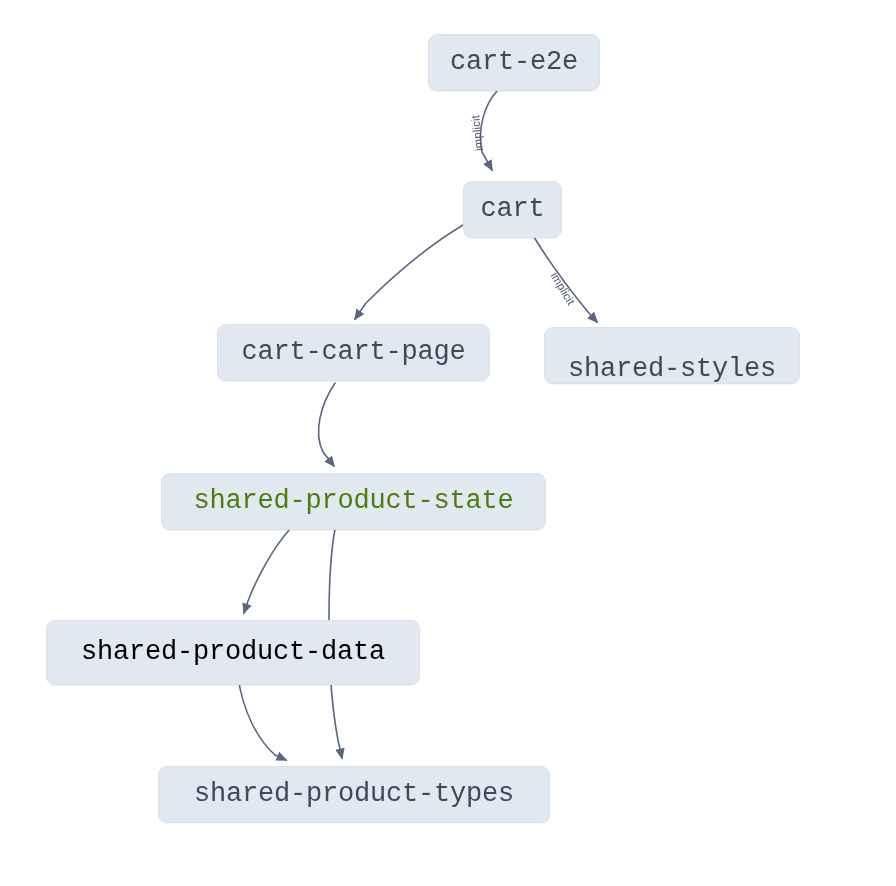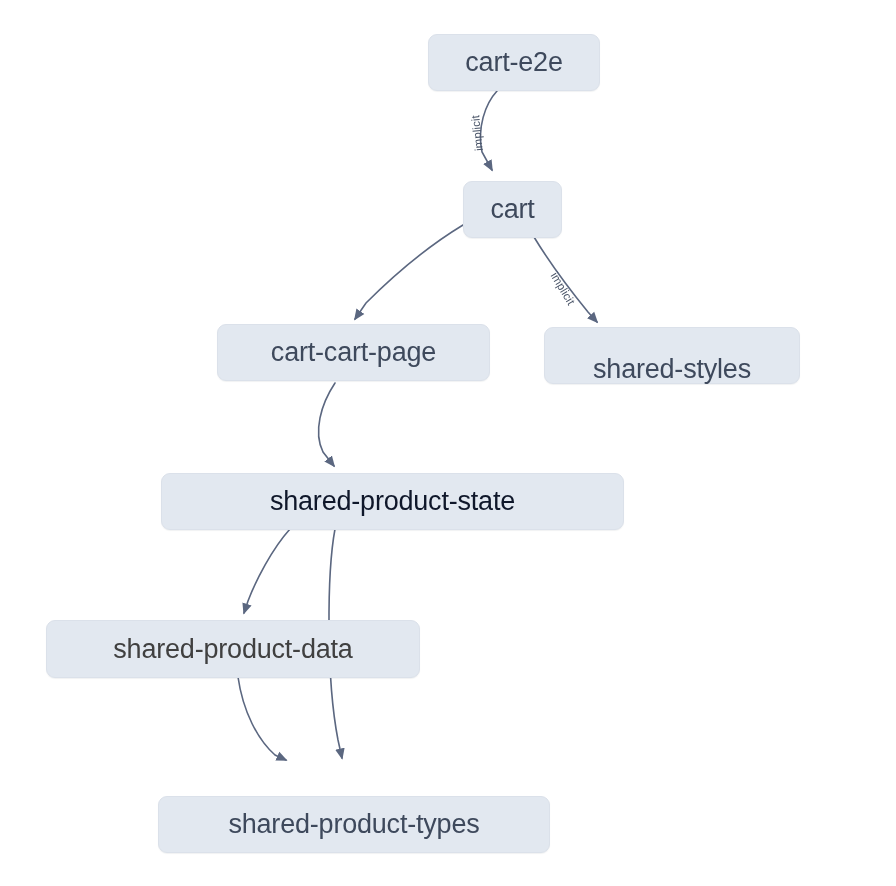--- a/index.html
+++ b/index.html
@@ -51,20 +51,21 @@
     font-size: 27px;
     font-weight: 400;
     letter-spacing: -0.2px;
     white-space: nowrap;
     line-height: 1;
     box-shadow: 0 1px 1px rgba(60,70,90,0.07);
     cursor: pointer;
   }
   .node-label {
     pointer-events: none;
+    font-family: Liberation Mono, monospace;
   }
 </style>
 </head>
 <body>
 
 <div id="graph-canvas">
 
   <svg id="edge-layer" viewBox="0 0 896 886" width="896" height="886" xmlns="http://www.w3.org/2000/svg">
     <defs>
       <marker id="arrow-head" viewBox="0 0 10 10" refX="8.5" refY="5" markerWidth="7" markerHeight="7" orient="auto-start-reverse">
@@ -92,24 +93,24 @@
       </div>
       <div class="node" style="left: 463px; top: 181px; width: 99px; height: 57px; background: rgb(226, 232, 240); border-color: rgb(219, 225, 234); color: rgb(62, 73, 92);">
         <span class="node-label">cart</span>
       </div>
       <div class="node" style="left: 217px; top: 324px; width: 273px; height: 57px; background: rgb(226, 232, 240); border-color: rgb(219, 225, 234); color: rgb(62, 73, 92);">
         <span class="node-label">cart-cart-page</span>
       </div>
       <div class="node" style="left: 544px; top: 327px; width: 256px; height: 57px; background: rgb(226, 232, 240); border-color: rgb(219, 225, 234); color: rgb(62, 73, 92); align-items: flex-end;">
         <span class="node-label">shared-styles</span>
       </div>
-      <div class="node" style="left: 161px; top: 473px; width: 463px; height: 57px; background: rgb(226, 232, 240); border-color: rgb(219, 225, 234); color: #0f172a; text-align: right;">
+      <div class="node" style="left: 161px; top: 473px; width: 385px; height: 57px; background: rgb(226, 232, 240); border-color: rgb(219, 225, 234); color: #4d7c0f; text-align: right;">
         <span class="node-label">shared-product-state</span>
       </div>
-      <div class="node" style="left: 46px; top: 620px; width: 374px; height: 58px; background: rgb(226, 232, 240); border-color: rgb(219, 225, 234); color: #404040;">
+      <div class="node" style="left: 46px; top: 620px; width: 374px; height: 65px; background: rgb(226, 232, 240); border-color: rgb(219, 225, 234); color: #000000;">
         <span class="node-label">shared-product-data</span>
       </div>
-      <div class="node" style="left: 158px; top: 796px; width: 392px; height: 57px; background: rgb(226, 232, 240); border-color: rgb(219, 225, 234); color: rgb(62, 73, 92);">
+      <div class="node" style="left: 158px; top: 766px; width: 392px; height: 57px; background: rgb(226, 232, 240); border-color: rgb(219, 225, 234); color: rgb(62, 73, 92);">
         <span class="node-label">shared-product-types</span>
       </div>
     </div>
 
 </div>
 
 </body></html>

